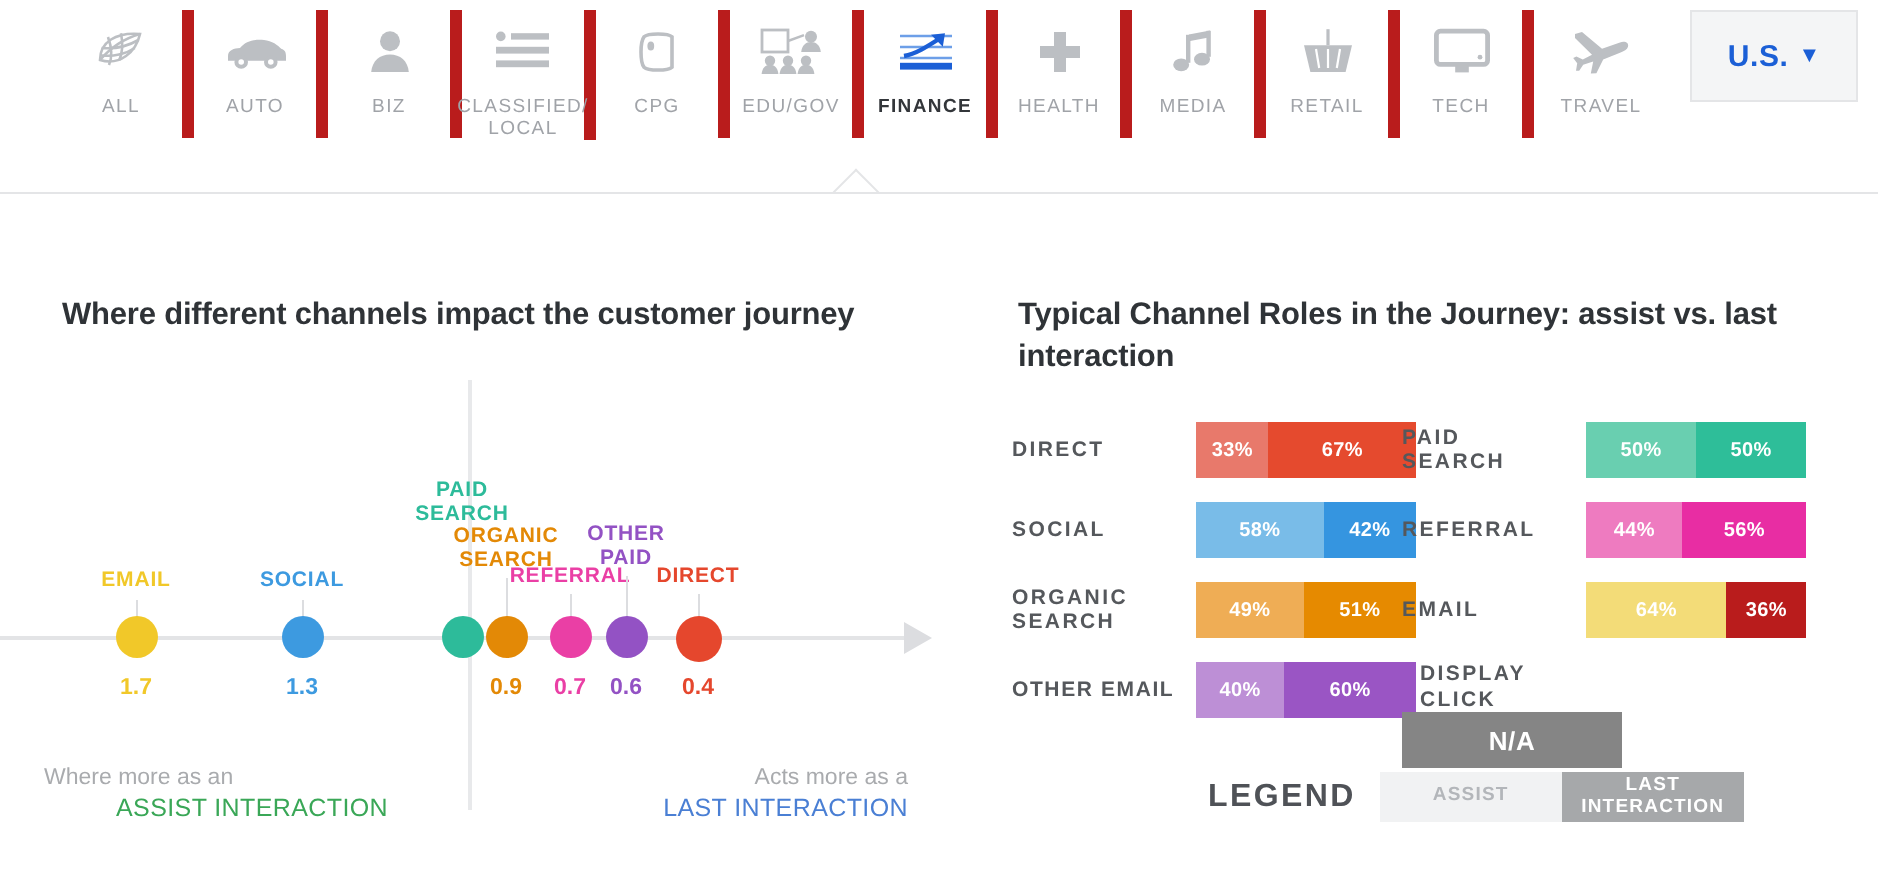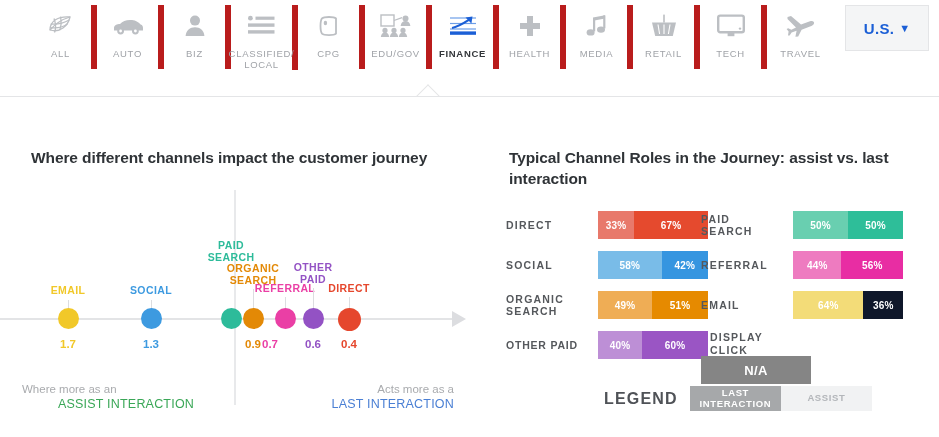--- a/index.html
+++ b/index.html
@@ -383,21 +383,21 @@
   <div class="dot" style="left:221px;top:118px;width:21px;height:21px;background:#2DBB9A;"></div>
 
   <div class="ch-label" style="left:208px;top:73px;width:90px;color:#E38906;">ORGANIC<br>SEARCH</div>
   <div class="stem" style="left:253px;top:99px;height:29px;"></div>
   <div class="dot" style="left:243px;top:118px;width:21px;height:21px;background:#E38906;"></div>
   <div class="ch-value" style="left:223px;top:148px;width:60px;color:#E38906;">0.9</div>
 
   <div class="ch-label" style="left:245px;top:93px;width:80px;color:#EA3FA5;">REFERRAL</div>
   <div class="stem" style="left:285px;top:107px;height:21px;"></div>
   <div class="dot" style="left:275px;top:118px;width:21px;height:21px;background:#EA3FA5;"></div>
-  <div class="ch-value" style="left:240px;top:148px;width:60px;color:#EA3FA5;">0.7</div>
+  <div class="ch-value" style="left:255px;top:148px;width:60px;color:#EA3FA5;">0.7</div>
 
   <div class="ch-label" style="left:273px;top:72px;width:80px;color:#9352C4;">OTHER<br>PAID</div>
   <div class="stem" style="left:313px;top:98px;height:30px;"></div>
   <div class="dot" style="left:303px;top:118px;width:21px;height:21px;background:#9352C4;"></div>
   <div class="ch-value" style="left:283px;top:148px;width:60px;color:#9352C4;">0.6</div>
 
   <div class="ch-label" style="left:309px;top:93px;width:80px;color:#E5472D;">DIRECT</div>
   <div class="stem" style="left:349px;top:107px;height:21px;"></div>
   <div class="dot" style="left:338px;top:118px;width:23px;height:23px;background:#E5472D;"></div>
   <div class="ch-value" style="left:319px;top:148px;width:60px;color:#E5472D;">0.4</div>
@@ -432,21 +432,21 @@
 
   <div class="bar-row" style="left:6px;top:101px;">
     <span class="bar-label">ORGANIC<br>SEARCH</span>
     <span class="bar-track">
       <span class="bar-seg" style="width:49%;background:#EFAD55;">49%</span>
       <span class="bar-seg" style="width:51%;background:#E68A00;">51%</span>
     </span>
   </div>
 
   <div class="bar-row" style="left:6px;top:141px;">
-    <span class="bar-label" style="letter-spacing:0.8px;">OTHER PAID</span>
+    <span class="bar-label" style="letter-spacing:0.8px;">OTHER EMAIL</span>
     <span class="bar-track">
       <span class="bar-seg" style="width:40%;background:#BD8FD6;">40%</span>
       <span class="bar-seg" style="width:60%;background:#9A55C4;">60%</span>
     </span>
   </div>
 
   <div class="bar-row" style="left:201px;top:21px;">
     <span class="bar-label">PAID<br>SEARCH</span>
     <span class="bar-track">
       <span class="bar-seg" style="width:50%;background:#69CFB0;">50%</span>
@@ -459,27 +459,27 @@
     <span class="bar-track">
       <span class="bar-seg" style="width:44%;background:#EE7BC0;">44%</span>
       <span class="bar-seg" style="width:56%;background:#E82DA3;">56%</span>
     </span>
   </div>
 
   <div class="bar-row" style="left:201px;top:101px;">
     <span class="bar-label">EMAIL</span>
     <span class="bar-track">
       <span class="bar-seg" style="width:64%;background:#F3DC78;">64%</span>
-      <span class="bar-seg" style="width:36%;background:#0f172a;">36%</span>
+      <span class="bar-seg" style="width:36%;background:#b91c1c;">36%</span>
     </span>
   </div>
 
   <div class="bar-row" style="left:201px;top:141px;flex-direction:column;">
     <span class="bar-label">DISPLAY<br>CLICK</span>
     <span class="bar-na">N/A</span>
   </div>
 
   <div class="legend">
     <span class="legend-title">LEGEND</span>
+    <span class="legend-chip legend-assist">ASSIST</span>
     <span class="legend-chip legend-last">LAST<br>INTERACTION</span>
-    <span class="legend-chip legend-assist">ASSIST</span>
   </div>
 </div>
 
 </body></html>

